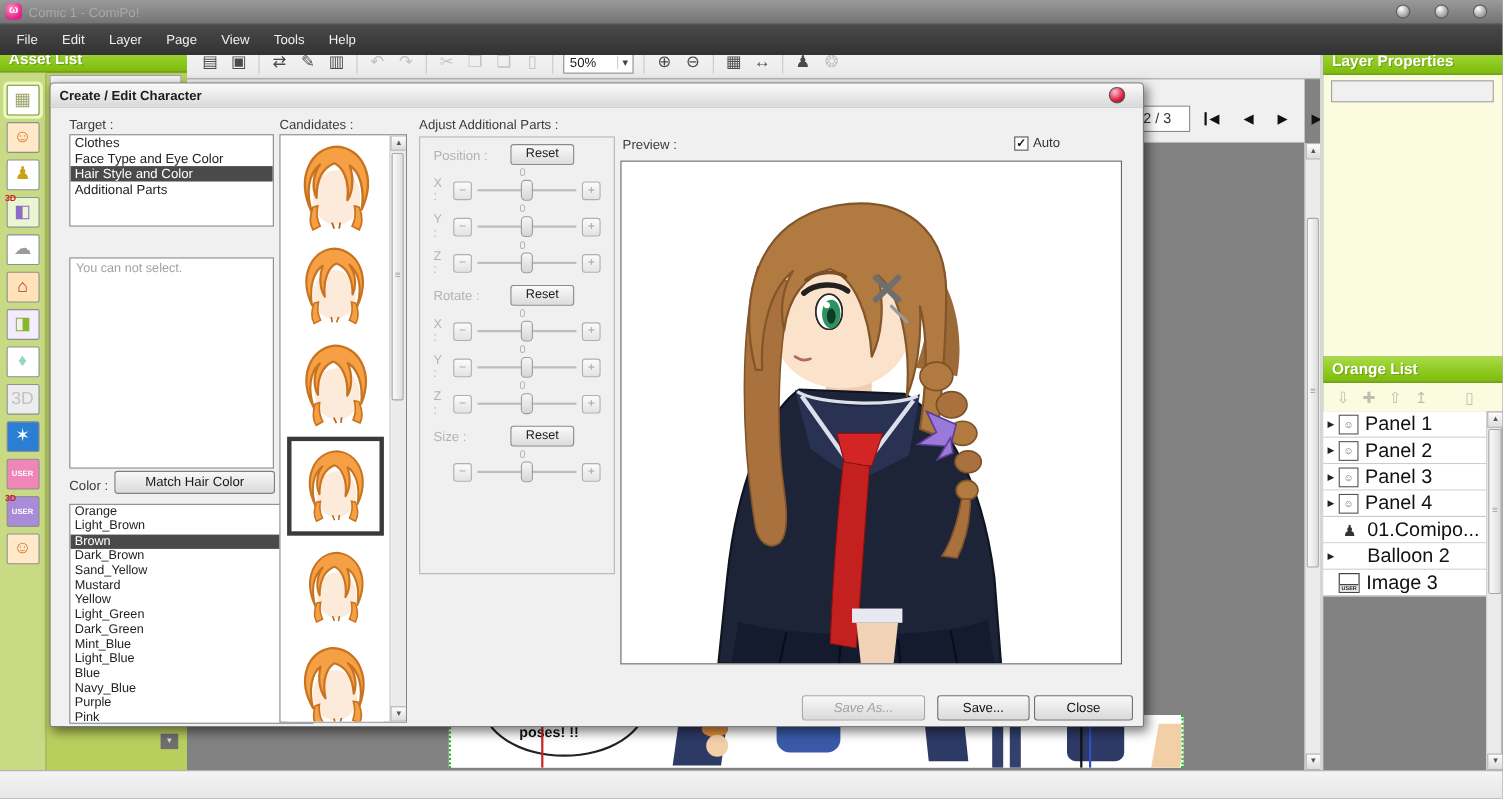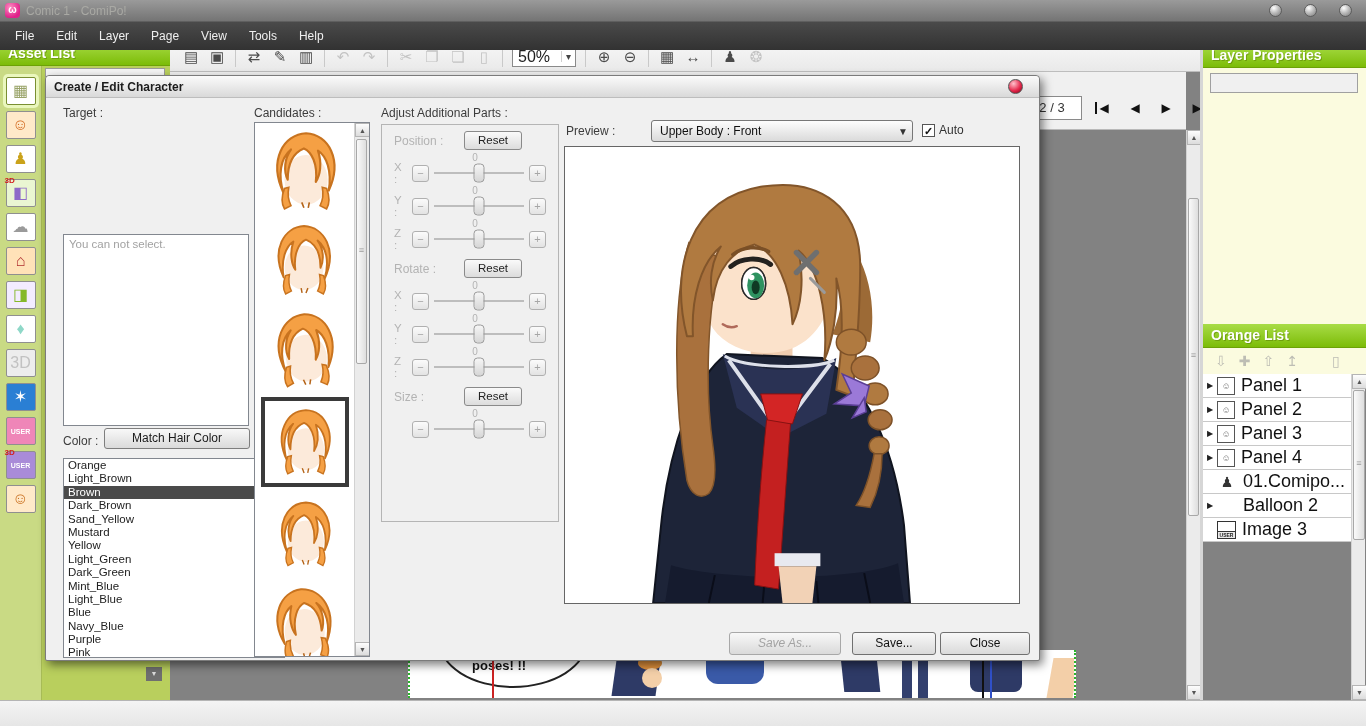--- a/index.html
+++ b/index.html
@@ -24,21 +24,21 @@
   
   #toolbar { position:absolute; left:170px; top:42px; width:1030px; height:30px;
     background:linear-gradient(#f7f7f7,#e9e9e9); border-bottom:1px solid #bdbdbd;
     display:flex; align-items:center; padding-left:8px; z-index:5; }
   .tb-btn { display:inline-block; width:24px; height:22px; line-height:22px; text-align:center;
     font-size:15px; color:#4a4a4a; margin:0 1px; border-radius:3px; cursor:pointer; }
   .tb-btn.off { color:#c3c3c3; cursor:default; }
   .tb-sep { display:inline-block; width:1px; height:20px; background:#c9c9c9; margin:0 5px; }
   .zoom-select { display:inline-flex; align-items:center; width:64px; height:20px; background:#fff;
     border:1px solid #8a8a8a; margin:0 4px; cursor:pointer; }
-  .zoom-value { flex:1; padding-left:5px; font-size:16px; color:#222; }
+  .zoom-value { flex:1; padding-left:5px; font-size:12px; color:#222; }
   .zoom-arrow { width:14px; text-align:center; color:#444; font-size:10px; border-left:1px solid #d0d0d0; }
 
   
   #asset-header { position:absolute; left:0; top:42px; width:170px; height:24px;
     background:linear-gradient(#a8dc46,#7cbc08); border-bottom:1px solid #6ca206;
     color:#fff; font-weight:bold; font-size:14px; padding:3px 0 0 8px;
     text-shadow:1px 1px 0 rgba(80,110,0,.45); z-index:5; }
   #asset-sidebar { position:absolute; left:0; top:66px; width:42px; height:634px;
     background:#c9da84; border-right:1px solid #a7bb57; z-index:5; padding-top:5px; }
   .tile { width:30px; height:28px; margin:6px auto 0 auto; border:1px solid #8f8f8f; border-radius:2px;
@@ -396,20 +396,26 @@
 </div>
 <div id="statusbar"></div>
 
 <div id="dialog">
   <div id="dialog-titlebar">
     <span id="dialog-title">Create / Edit Character</span>
     <div id="dialog-close"></div>
   </div>
 
   <span class="dlg-label" style="left:17px; top:30px;">Target :</span>
+  <div class="listbox" style="left:17px; top:46px; width:186px; height:84px;">
+      <div class="lrow">Clothes</div>
+      <div class="lrow">Face Type and Eye Color</div>
+      <div class="lrow sel">Hair Style and Color</div>
+      <div class="lrow">Additional Parts</div>
+    </div>
 
   <span class="dlg-label" style="left:17px; top:144px;margin-top:44px;">Additional Parts Type :</span>
   <div class="listbox" style="left:17px; top:158px; width:186px; height:192px;">
     <div id="parts-msg">You can not select.</div>
   </div>
 
   <span class="dlg-label" style="left:17px; top:358px;">Color :</span>
   <div id="match-btn">Match Hair Color</div>
   <div class="listbox" style="left:17px; top:382px; width:222px; height:200px;">
     <div style="position:absolute; left:0; top:0; right:15px; bottom:0; overflow:hidden;">
@@ -576,24 +582,20 @@
           <span class="mini-btn">−</span>
           <span class="slider-track">
             <span class="slider-thumb"></span>
           </span>
           <span class="mini-btn">+</span>
         </div>
       </div>
     </div>
 
   <span class="dlg-label" style="left:520px; top:48px;">Preview :</span>
-  <div id="view-select">
-    <span class="val">Upper Body : Front</span>
-    <span class="arr">▼</span>
-  </div>
   <div id="auto-wrap">
     <span id="auto-box">✓</span>
     <span>Auto</span>
   </div>
 
   <div id="preview-box">
     <svg viewBox="0 0 455 458">
 
       <path d="M258,70 C300,96 314,150 306,196 L268,188 C284,150 282,108 258,86 Z" fill="#9c6a36"></path>
 

